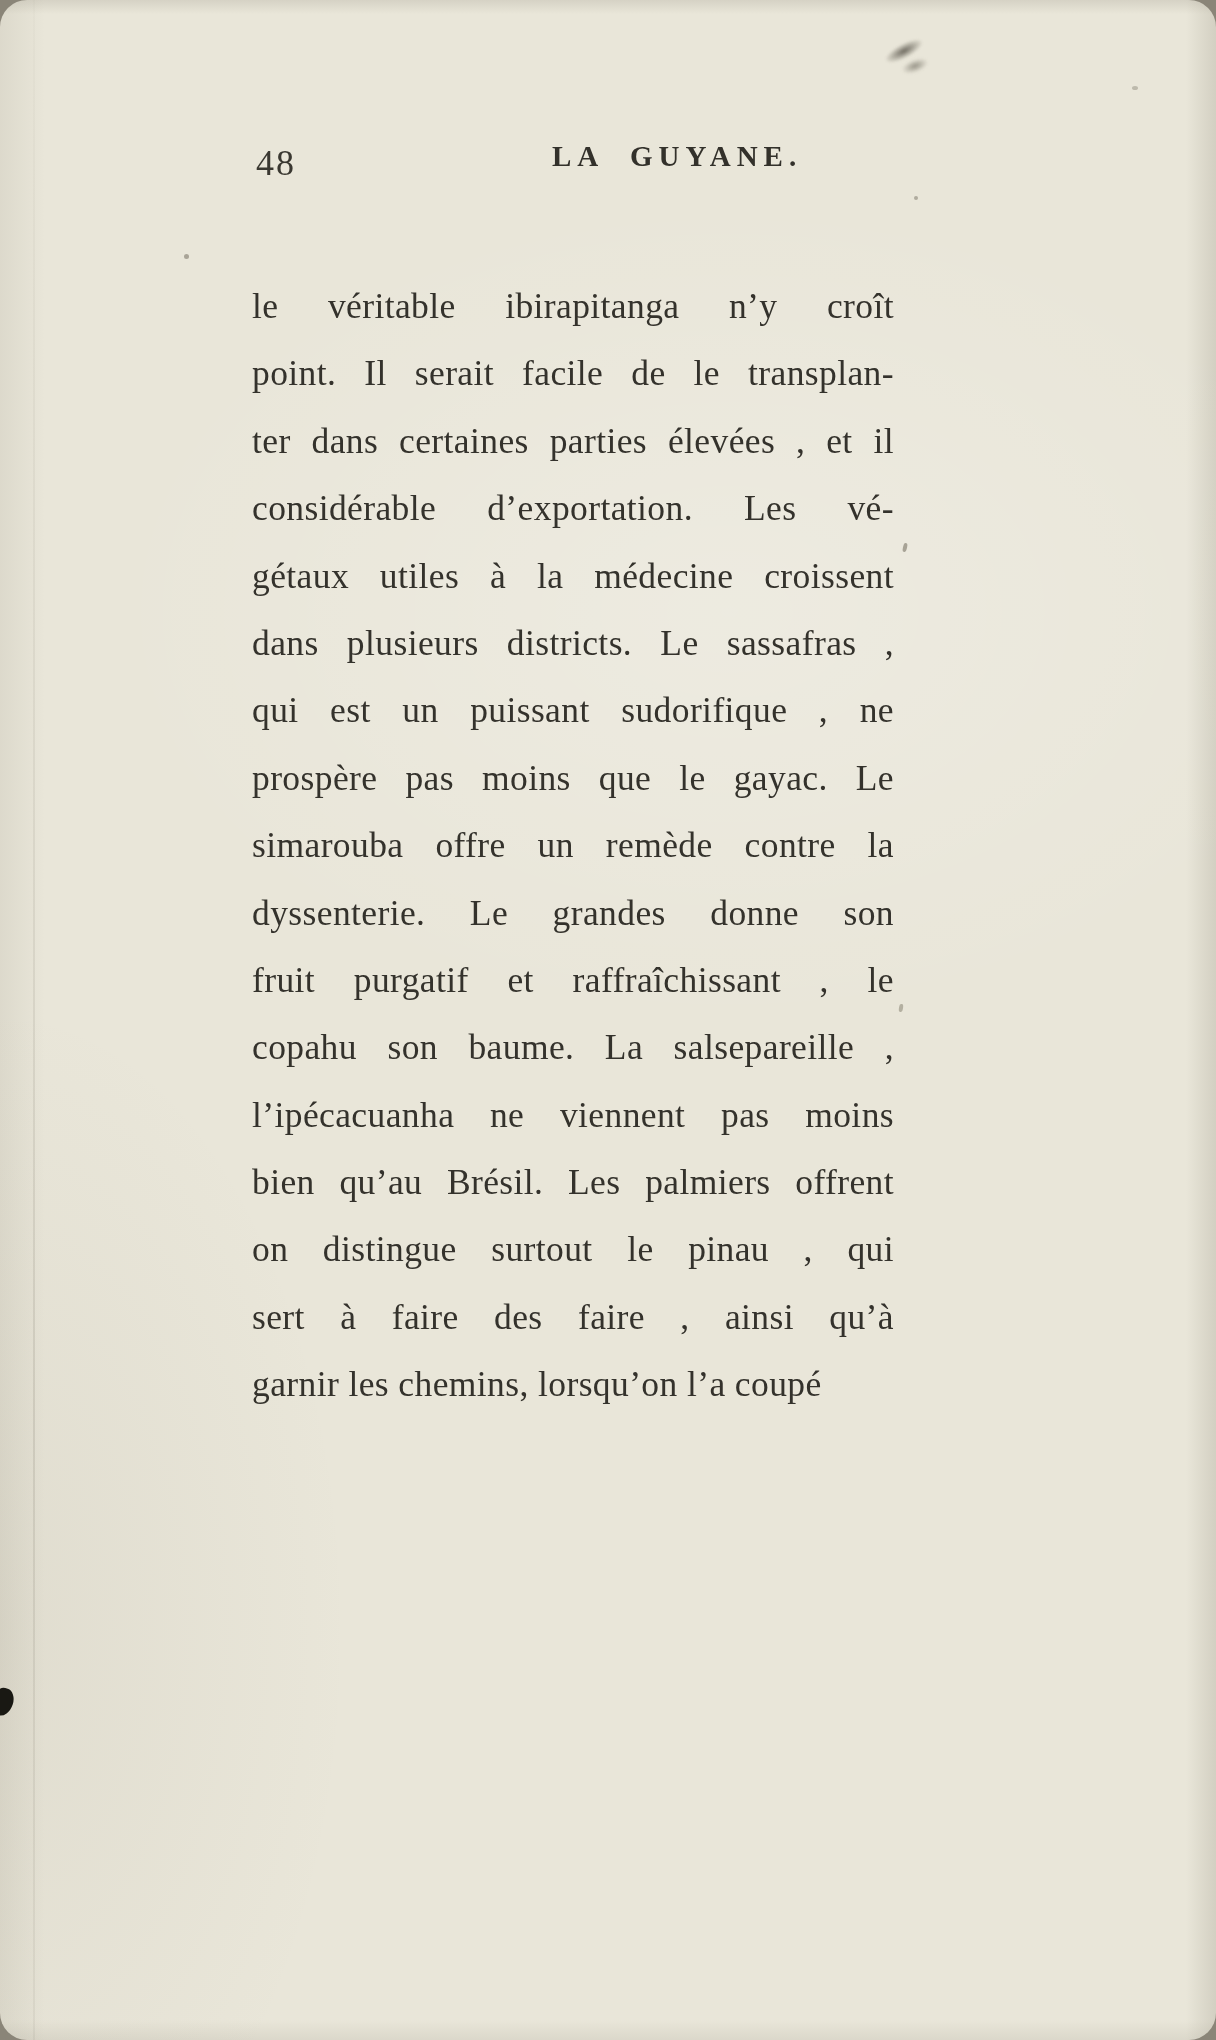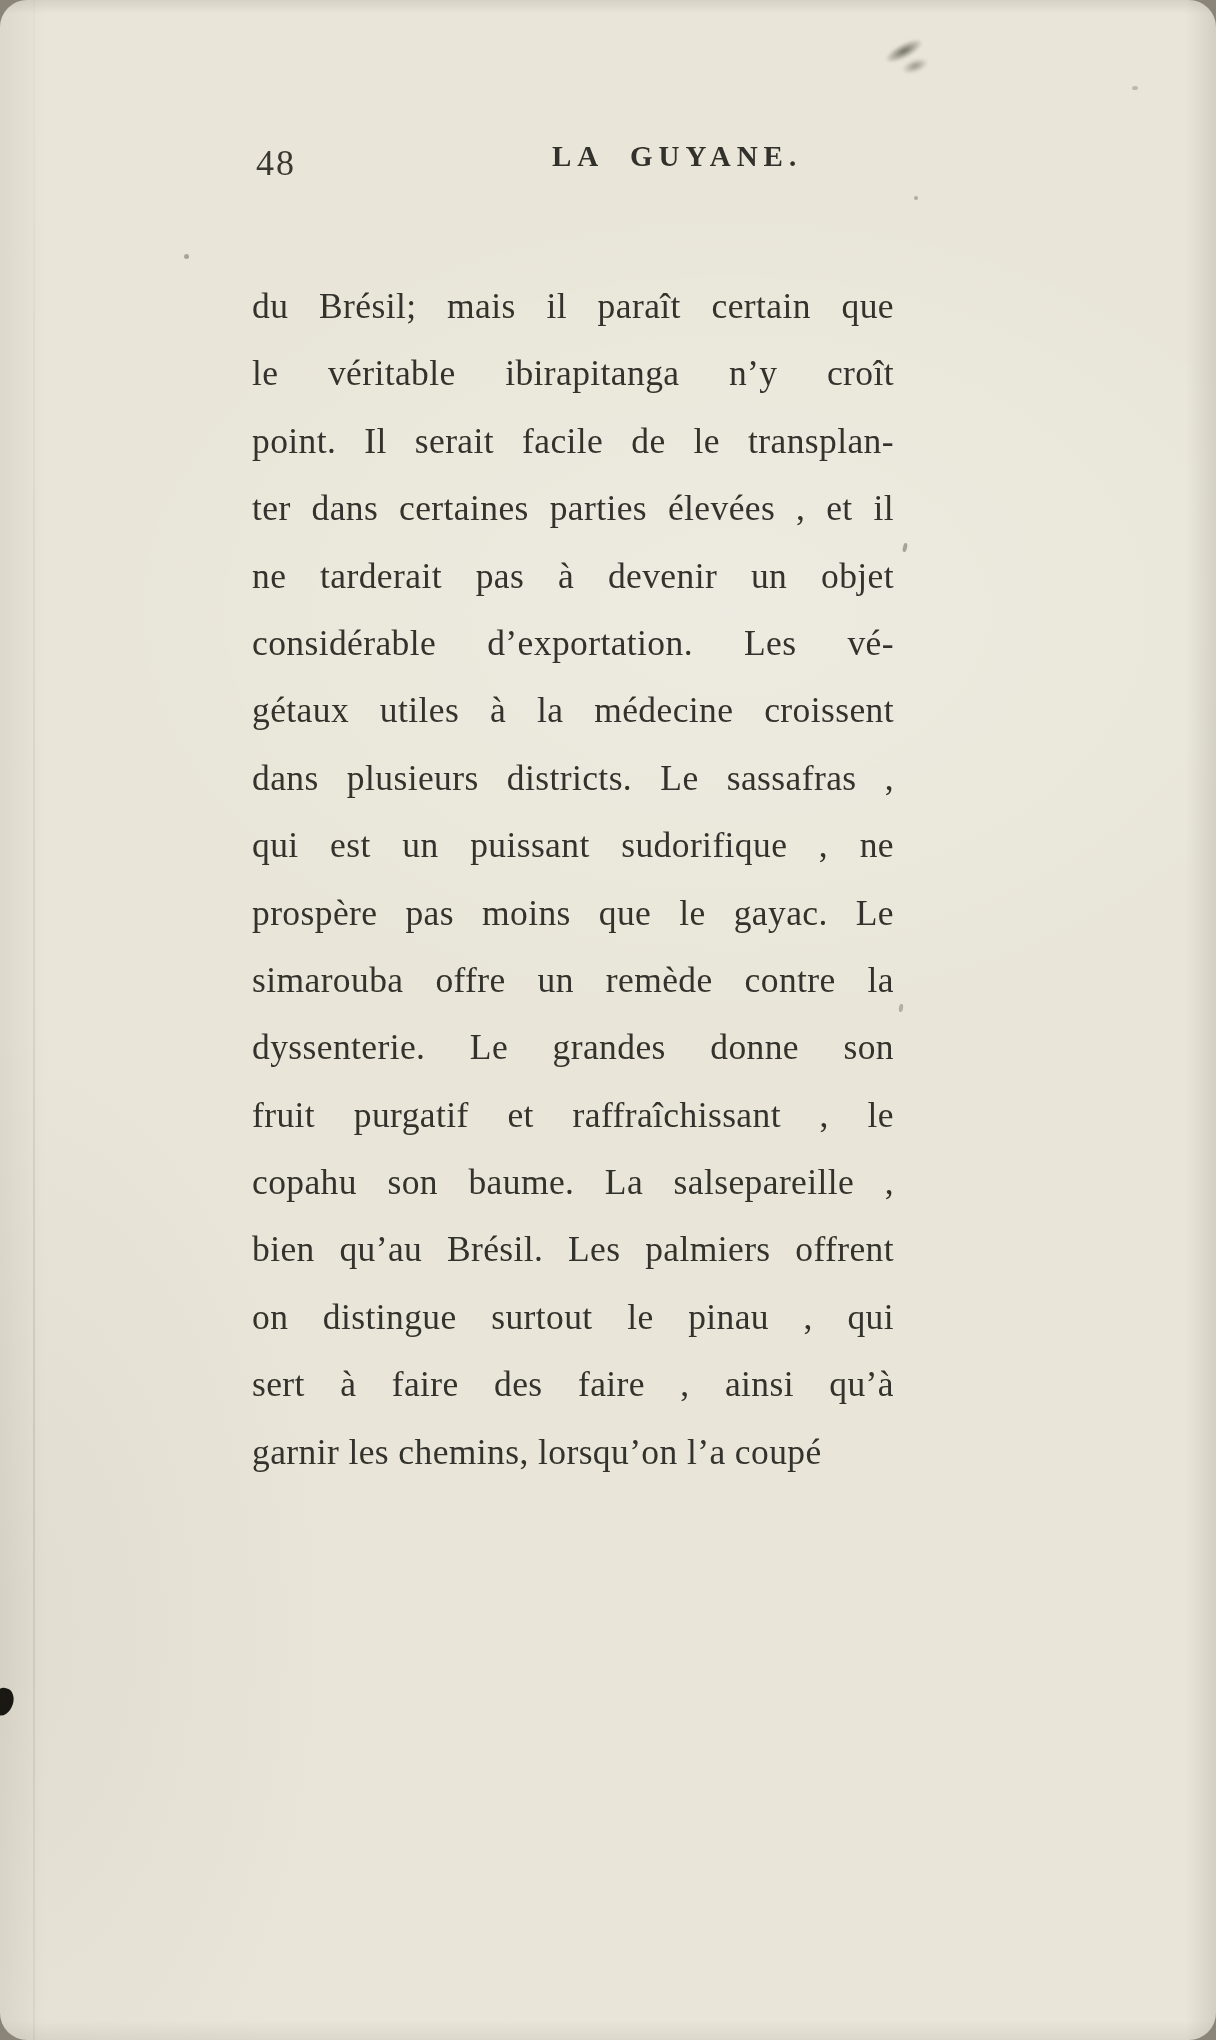--- a/index.html
+++ b/index.html
@@ -161,34 +161,33 @@
 
 <div class="page" style="color: rgb(52, 50, 44);">
   <div class="fold-line"></div>
 
   <div class="header">
     <div class="page-number">48</div>
     <div class="running-title">LA GUYANE.</div>
   </div>
 
   <div class="body-text" id="body-text">
-      <div class="text-line">du Brésil; mais il paraît certain que</div>
       <div class="text-line">le véritable ibirapitanga n’y croît</div>
       <div class="text-line">point. Il serait facile de le transplan-</div>
       <div class="text-line">ter dans certaines parties élevées , et il</div>
-      <div class="text-line">ne tarderait pas à devenir un objet</div>
       <div class="text-line">considérable d’exportation. Les vé-</div>
       <div class="text-line">gétaux utiles à la médecine croissent</div>
       <div class="text-line">dans plusieurs districts. Le sassafras ,</div>
       <div class="text-line">qui est un puissant sudorifique , ne</div>
       <div class="text-line">prospère pas moins que le gayac. Le</div>
       <div class="text-line">simarouba offre un remède contre la</div>
       <div class="text-line">dyssenterie. Le grandes donne son</div>
       <div class="text-line">fruit purgatif et raffraîchissant , le</div>
       <div class="text-line">copahu son baume. La salsepareille ,</div>
+      <div class="text-line">l’ipécacuanha ne viennent pas moins</div>
       <div class="text-line">bien qu’au Brésil. Les palmiers offrent</div>
       <div class="text-line">on distingue surtout le pinau , qui</div>
       <div class="text-line">sert à faire des faire , ainsi qu’à</div>
       <div class="text-line">garnir les chemins, lorsqu’on l’a coupé</div>
     </div>
 
   <div class="smudge-top-right"></div>
   <div class="smudge-top-right2"></div>
   <div class="blob-left-edge"></div>
   <div class="speck-a"></div>

